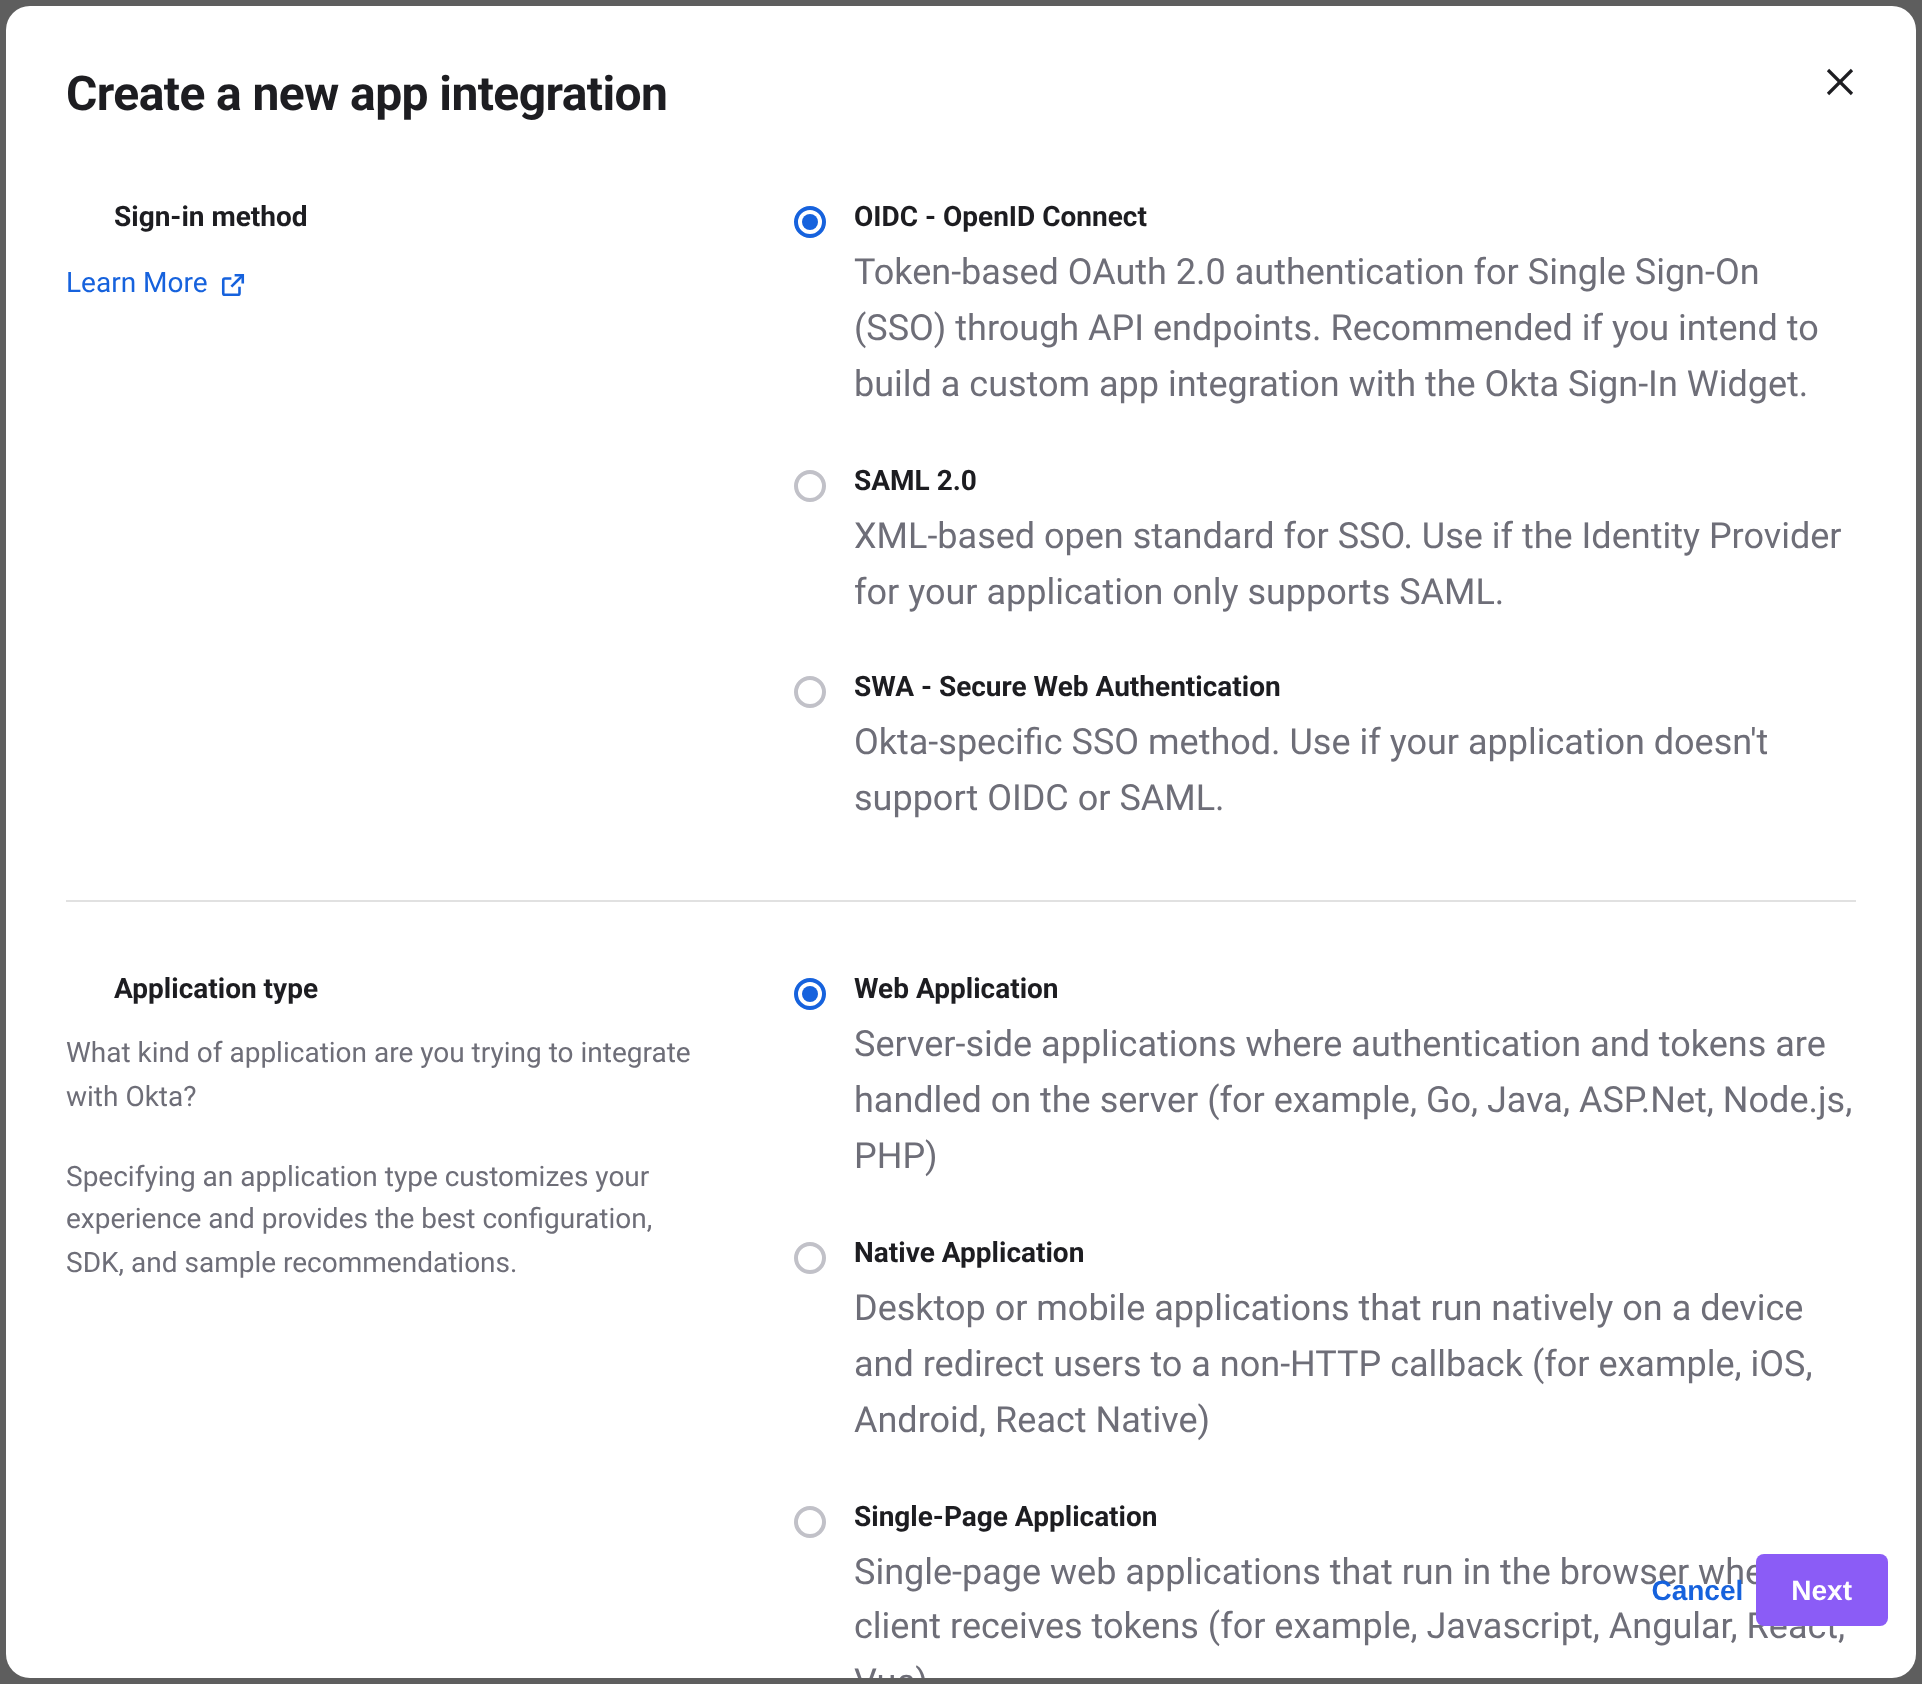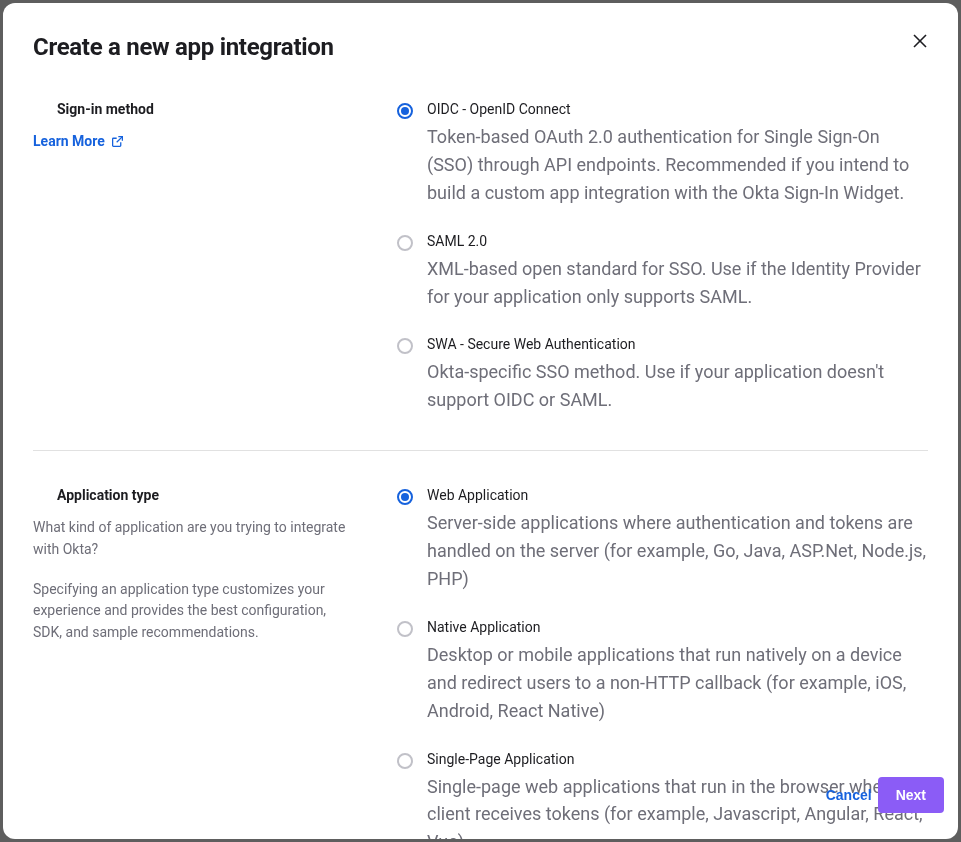--- a/index.html
+++ b/index.html
@@ -67,21 +67,21 @@
       margin-left: 24px;
     }
     .section-help {
       font-size: 14px;
       color: #6e6e78;
       line-height: 1.55;
       margin-bottom: 18px;
     }
     .learn-more {
       font-size: 14px;
-      font-weight: 700;
+      font-weight: 400;
       color: #1662dd;
       text-decoration: none;
       display: inline-flex;
       align-items: center;
       gap: 6px;
       cursor: pointer;
     }
     .learn-more svg {
       width: 13px;
       height: 13px;
@@ -118,21 +118,21 @@
       height: 8px;
       border-radius: 50%;
       background: #1662dd;
     }
     .radio-content {
       flex: 1;
     }
     .radio-title {
       font-size: 14px;
       color: #1d1d21;
-      font-weight: 400;
+      font-weight: 700;
       margin-bottom: 6px;
     }
     .radio-desc {
       font-size: 18px;
       color: #6e6e78;
       line-height: 1.55;
     }
     .divider {
       border: none;
       border-top: 1px solid #e1e1e1;

